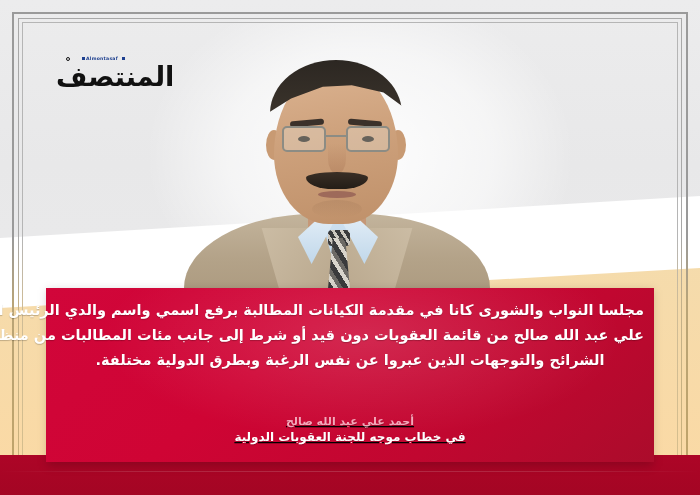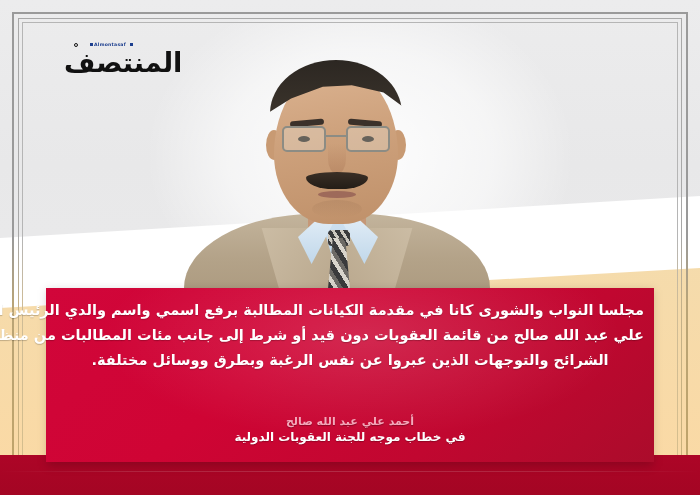--- a/index.html
+++ b/index.html
@@ -166,21 +166,21 @@
     color:#ffffff;
     font-family:"DejaVu Sans", sans-serif;
     font-size:14.5px; font-weight:700; line-height:25px;
     letter-spacing:0px;
     text-shadow:0 1px 1px rgba(0,0,0,.22);
   }
   .quote-text .ln{ display:block; white-space:nowrap; }
 
   .attrib{
     position:absolute; left:0; right:0; top:126px;
-    direction:rtl; text-align:center;
+    direction:rtl; text-align:center;text-decoration:underline;
   }
   .attrib-name{
     display:block;
     color:#f4a9bb;
     font-size:11px; font-weight:700; line-height:15px;
     font-family:"DejaVu Sans", sans-serif;
     text-shadow:0 1px 1px rgba(0,0,0,.3);
   }
   .attrib-sub{
     display:block;
@@ -204,21 +204,21 @@
     clip-path:ellipse(60% 100% at 50% 0%);
   }
   .arc-line{
     position:absolute; left:0; top:471px; width:700px; height:1px;
     background:linear-gradient(90deg,rgba(255,255,255,0) 0%,rgba(255,255,255,.35) 18%,rgba(255,255,255,.45) 50%,rgba(255,255,255,.35) 82%,rgba(255,255,255,0) 100%);
     opacity:.35;
   }
 
   
   .logo{
-    position:absolute; left:56px; top:42px; width:92px; height:42px;margin-left:8px;
+    position:absolute; left:56px; top:56px; width:92px; height:42px;
   }
   .logo-latin{
     position:absolute; left:30px; top:0px;
     font-family:"DejaVu Sans", sans-serif;
     font-size:4.6px; font-weight:700; letter-spacing:.25px;
     color:#1d3f8f; white-space:nowrap;
   }
   .logo-sq{
     position:absolute; width:3px; height:3px; background:#1d3f8f; top:1px;
   }
@@ -282,21 +282,21 @@
   <div class="arc2"></div>
   <div class="arc-line"></div>
 
   <div class="quote-shadow"></div>
   <div class="quote">
     <div class="quote-hi"></div>
 
     <div class="quote-text">
       <span class="ln">مجلسا النواب والشورى كانا في مقدمة الكيانات المطالبة برفع اسمي واسم والدي  الرئيس الشهيد</span>
       <span class="ln">علي عبد الله صالح من قائمة العقوبات دون قيد أو شرط إلى جانب مئات المطالبات من منظمات</span>
-      <span class="ln">الشرائح والتوجهات الذين عبروا عن نفس الرغبة وبطرق ووسائل مختلفة.</span>
+      <span class="ln">الشرائح والتوجهات الذين عبروا عن نفس الرغبة وبطرق الدولية مختلفة.</span>
     </div>
 
     <div class="attrib">
       <span class="attrib-name">أحمد علي عبد الله صالح</span>
       <span class="attrib-sub">في خطاب موجه للجنة العقوبات الدولية</span>
     </div>
   </div>
 
   <div class="logo">
     <div class="logo-sq a"></div>

